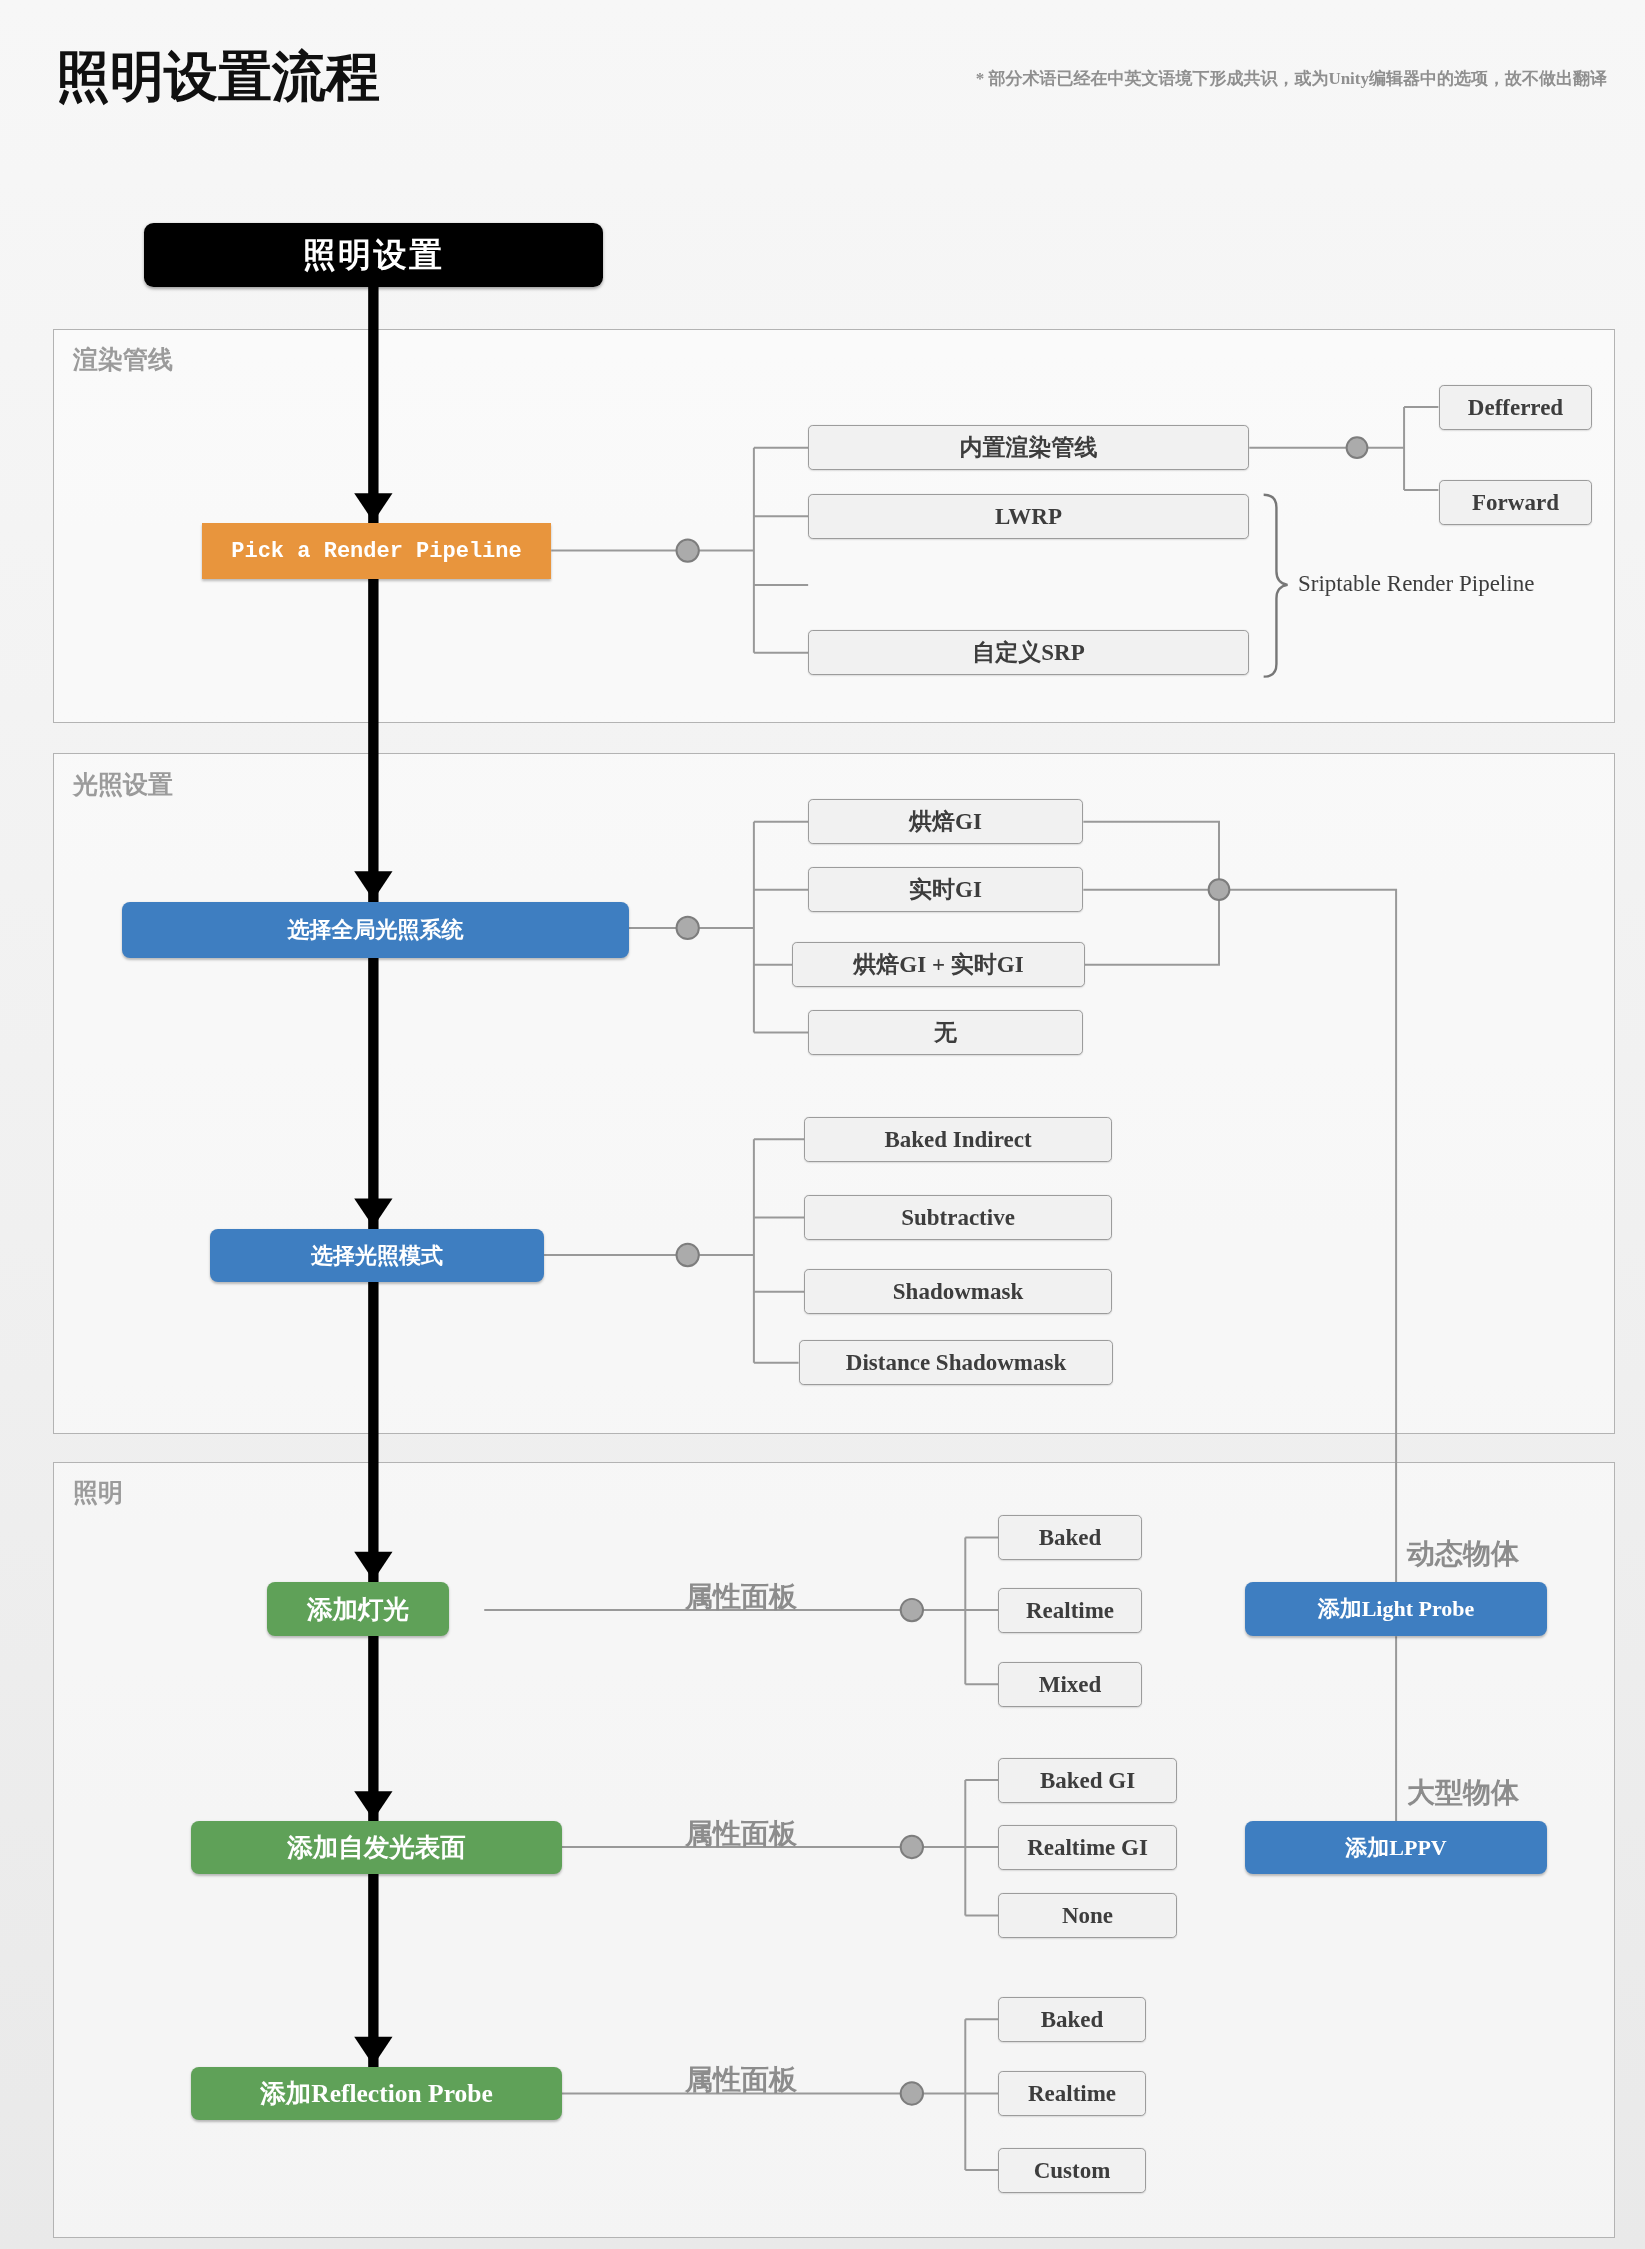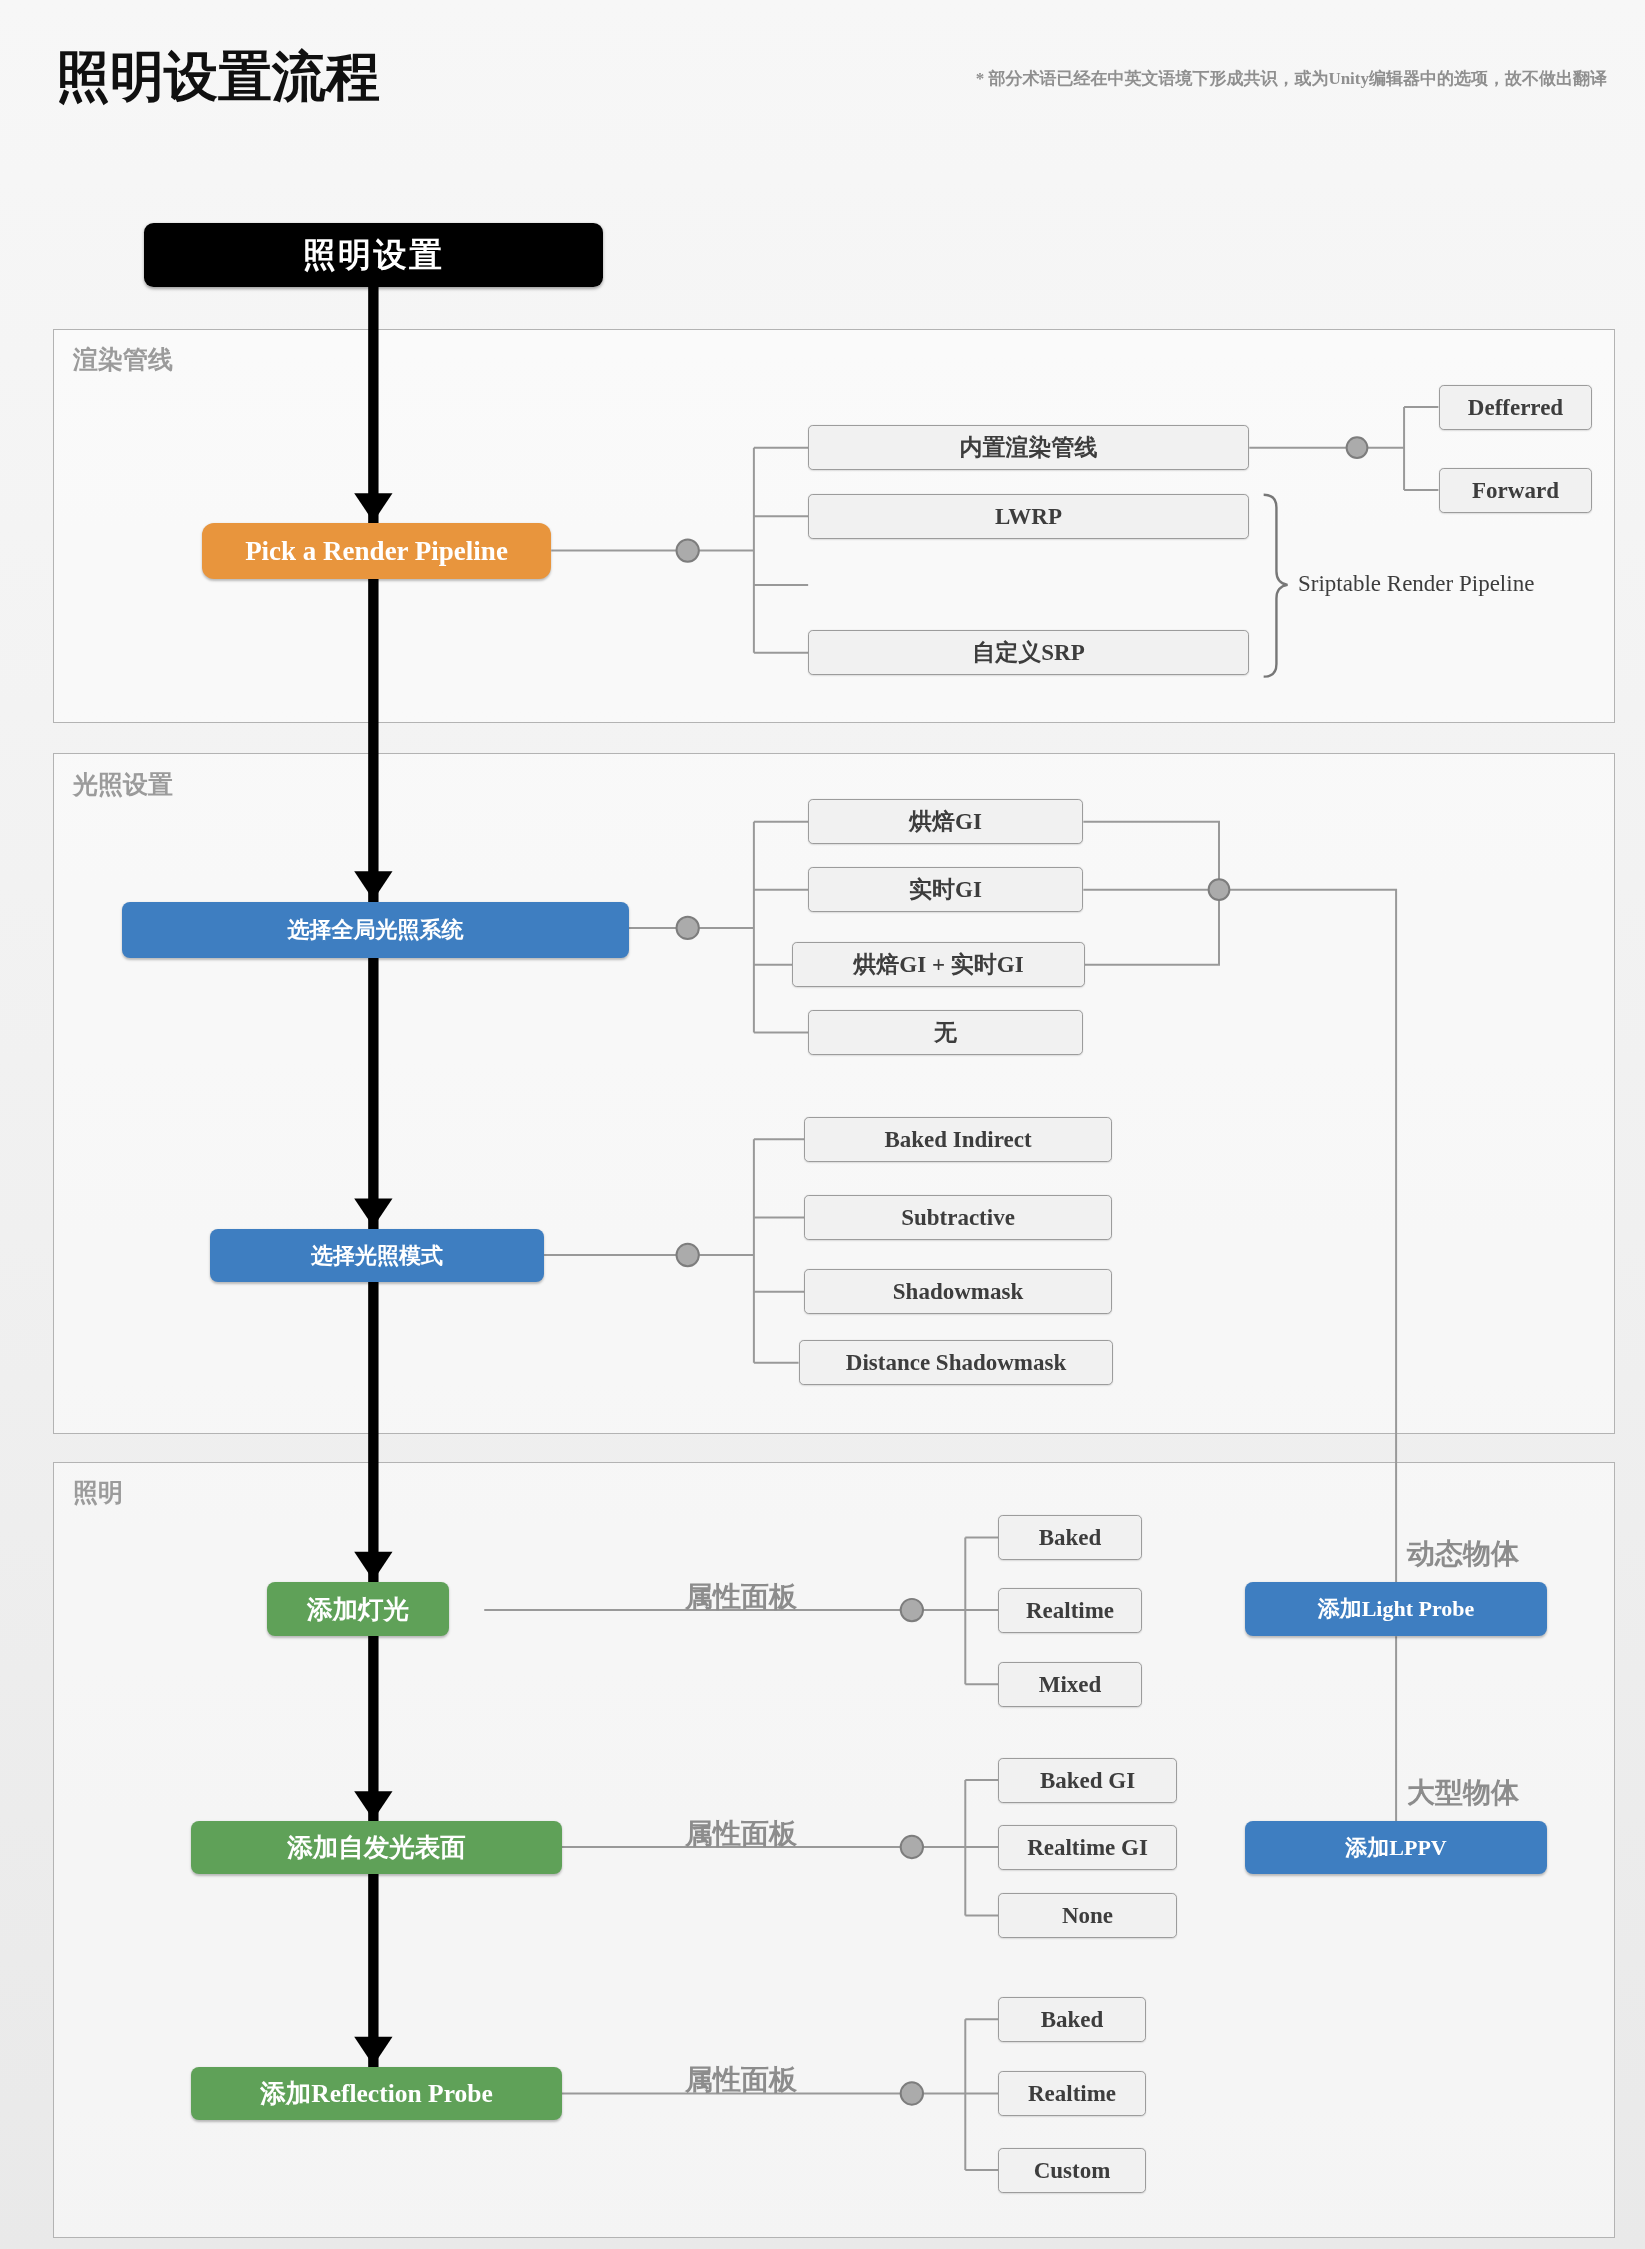--- a/index.html
+++ b/index.html
@@ -9,21 +9,21 @@
     font-family:"Liberation Serif","DejaVu Serif",serif}
   .abs{position:absolute}
   .title{font-size:54px;font-weight:bold;color:#101010}
   .note{font-size:17px;font-weight:bold;color:#8f8f8f}
   .section{position:absolute;border:1.6px solid #b3b3b3;background:rgba(253,253,253,.55);z-index:0}
   .section-label{position:absolute;font-size:25px;font-weight:bold;color:#9b9b9b;z-index:2}
   svg.wires{position:absolute;left:0;top:0;z-index:1}
   .node{position:absolute;display:flex;align-items:center;justify-content:center;z-index:2;font-weight:bold;text-align:center}
   .opt{background:#f1f1f1;border:1.6px solid #9c9c9c;border-radius:4.8px;color:#3d3d3d;font-size:23px;box-shadow:0 0.8px 1.6px rgba(0,0,0,.12)}
   .blackbox{background:#000;color:#fff;border-radius:9.6px;font-size:33px;letter-spacing:2.4px;box-shadow:0 1.6px 3.2px rgba(0,0,0,.35)}
-  .orange{background:#e8953d;border-radius:12px;color:#fff;font-size:27px;font-family:Liberation Serif, serif;box-shadow:0 1.6px 2.4px rgba(0,0,0,.25)}
+  .orange{background:#e8953d;border-radius:0;color:#fff;font-size:22px;font-family:Liberation Mono, monospace;box-shadow:0 1.6px 2.4px rgba(0,0,0,.25)}
   .blue{background:#3e7ec1;border-radius:8px;color:#fff;font-size:22px;box-shadow:0 1.6px 2.4px rgba(0,0,0,.25)}
   .green{background:#5fa158;border-radius:8px;color:#fff;font-size:25.5px;box-shadow:0 1.6px 2.4px rgba(0,0,0,.25)}
   .lbl{position:absolute;font-size:28px;font-weight:bold;color:#8c8c8c;z-index:2;text-align:center}
   .brace-label{position:absolute;font-size:23px;font-weight:normal;color:#3d3d3d;z-index:2}
 </style>
 </head>
 <body>
 
 <div class="canvas">
 
@@ -84,21 +84,21 @@
     </g>
   </svg>
 
   <div class="node blackbox" style="left:144px;top:223px;width:459px;height:64px">照明设置</div>
 
   <div class="node orange" style="left:202px;top:523px;width:349px;height:56px">Pick a Render Pipeline</div>
   <div class="node opt" style="left:808px;top:425px;width:441px;height:45px">内置渲染管线</div>
   <div class="node opt" style="left:808px;top:494px;width:441px;height:45px">LWRP</div>
   <div class="node opt" style="left:808px;top:630px;width:441px;height:45px">自定义SRP</div>
   <div class="node opt" style="left:1439px;top:385px;width:153px;height:45px">Defferred</div>
-  <div class="node opt" style="left:1439px;top:468px;width:153px;height:45px">Forward</div>
+  <div class="node opt" style="left:1439px;top:480px;width:153px;height:45px">Forward</div>
   <div class="brace-label" style="left:1298px;top:571px">Sriptable Render Pipeline</div>
 
   <div class="node blue" style="left:122px;top:902px;width:507px;height:56px">选择全局光照系统</div>
   <div class="node opt" style="left:808px;top:799px;width:275px;height:45px">烘焙GI</div>
   <div class="node opt" style="left:808px;top:867px;width:275px;height:45px">实时GI</div>
   <div class="node opt" style="left:792px;top:942px;width:293px;height:45px">烘焙GI + 实时GI</div>
   <div class="node opt" style="left:808px;top:1010px;width:275px;height:45px">无</div>
 
   <div class="node blue" style="left:210px;top:1229px;width:334px;height:53px">选择光照模式</div>
   <div class="node opt" style="left:804px;top:1117px;width:308px;height:45px">Baked Indirect</div>

